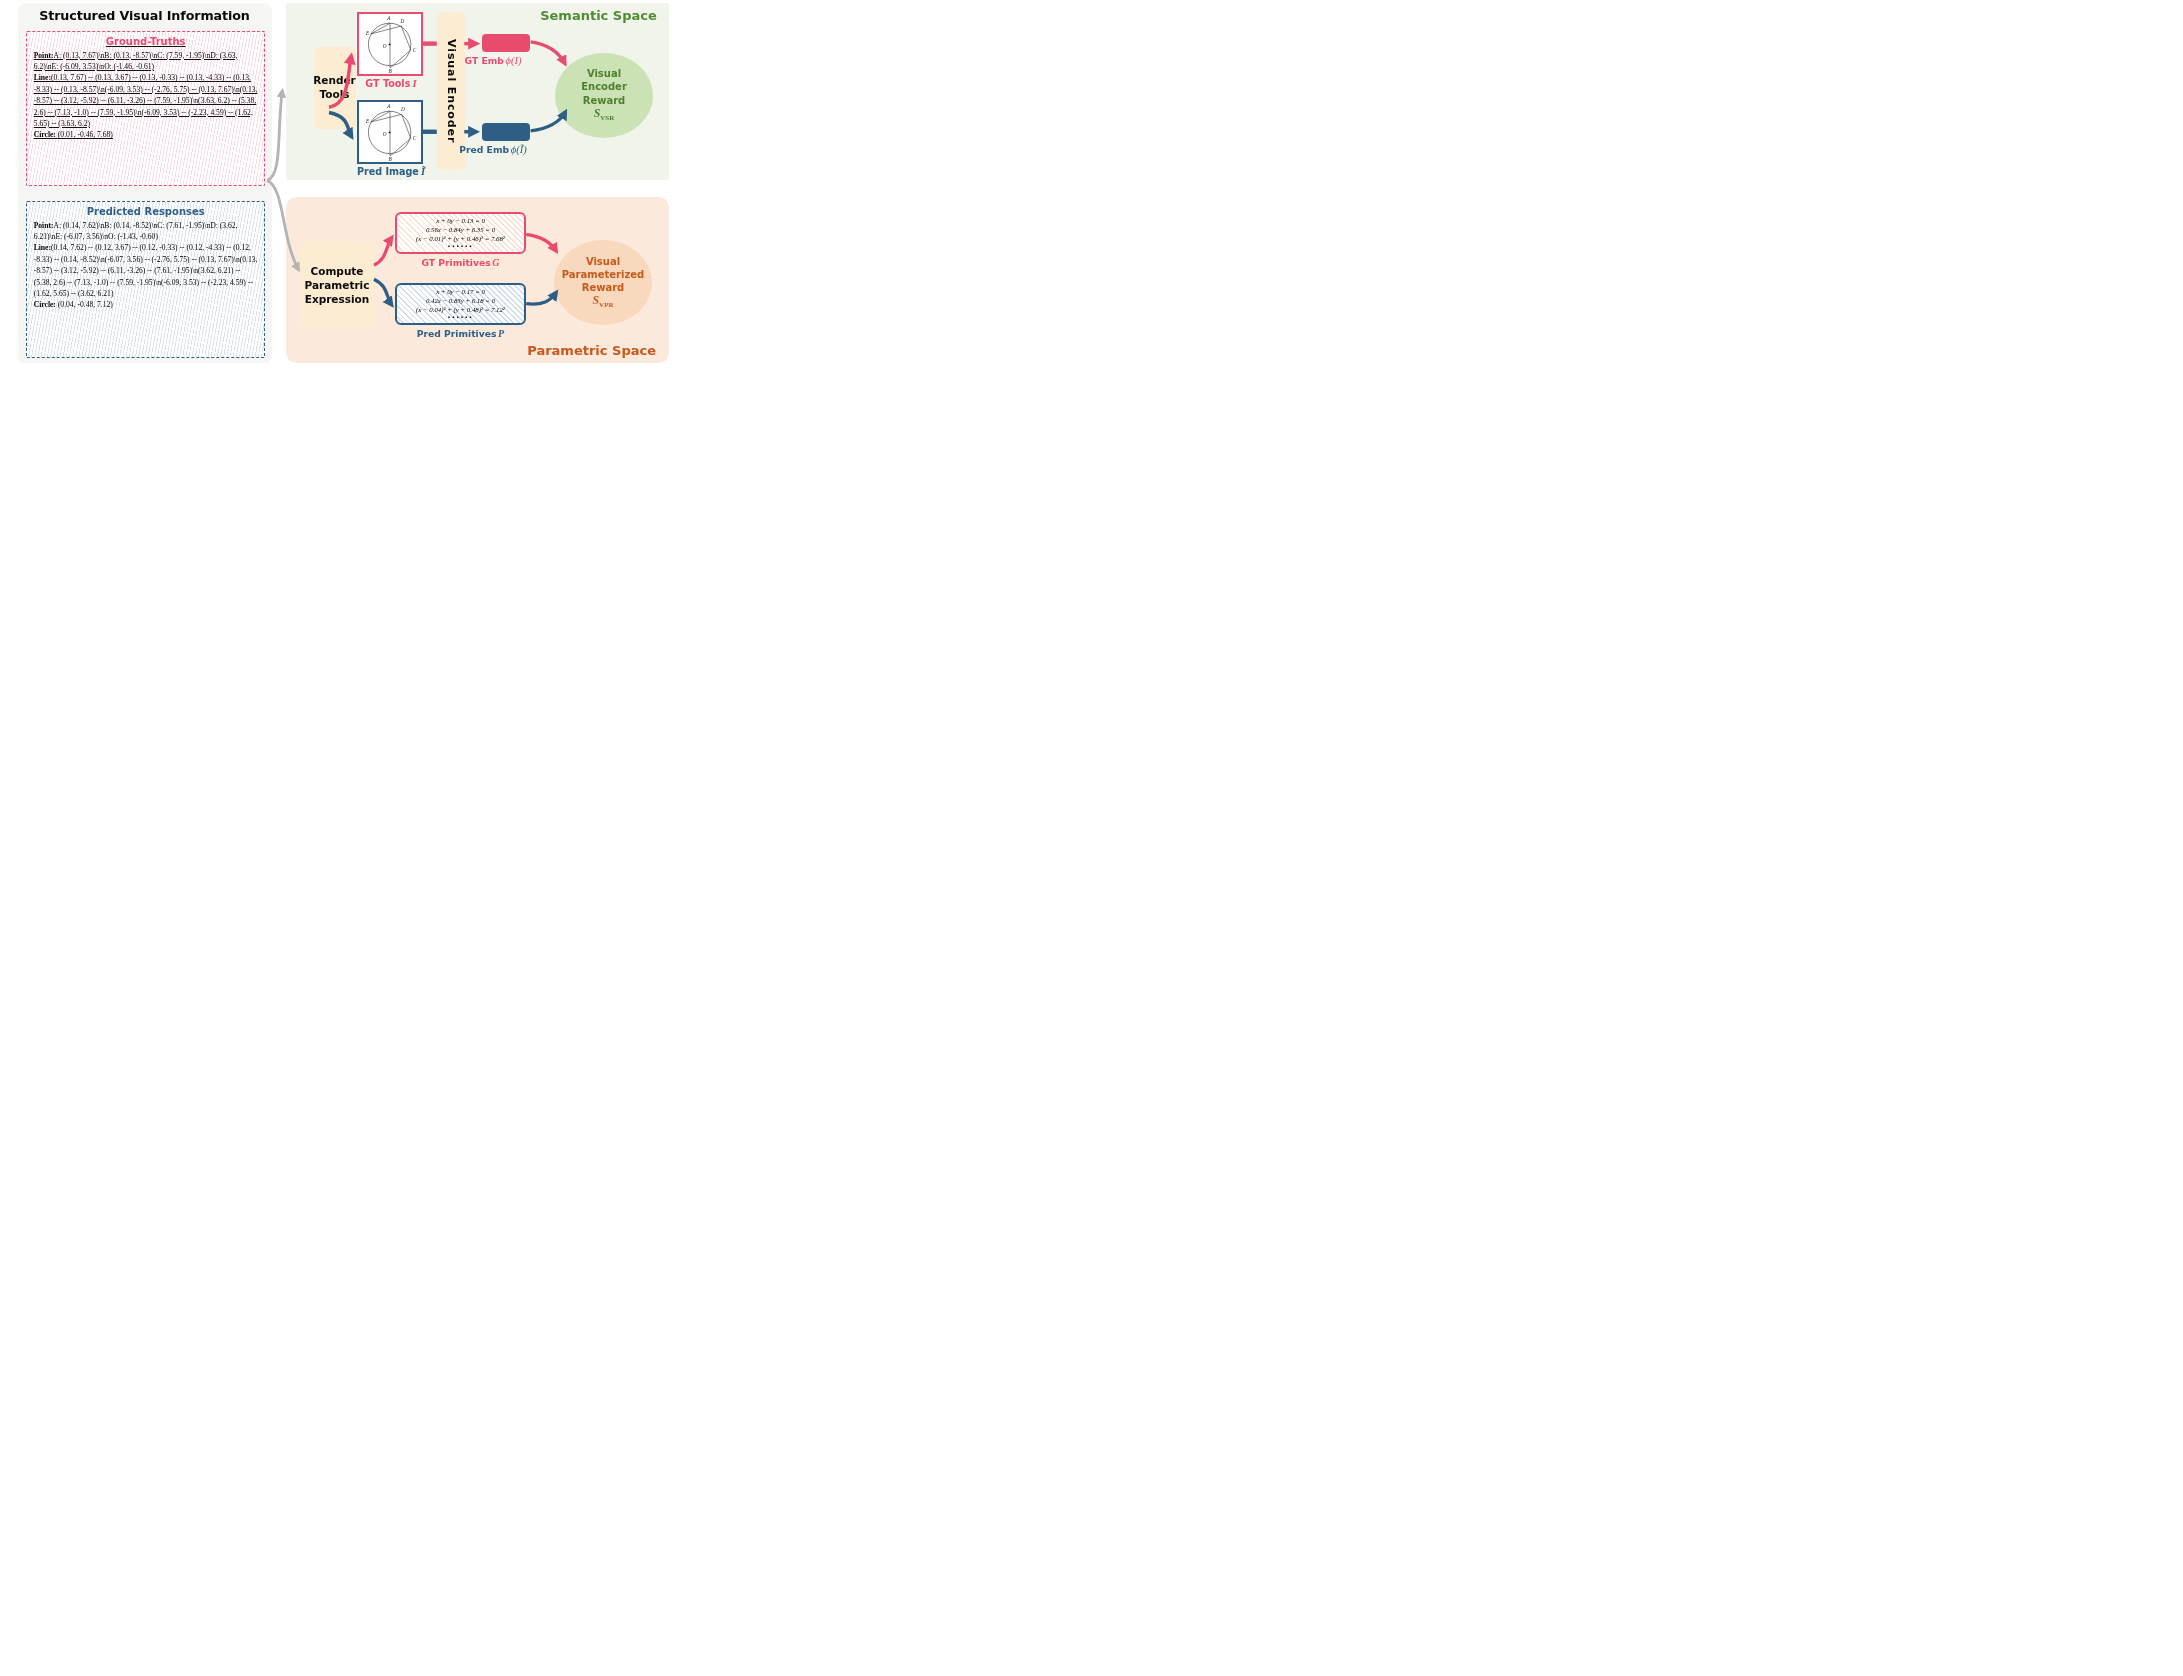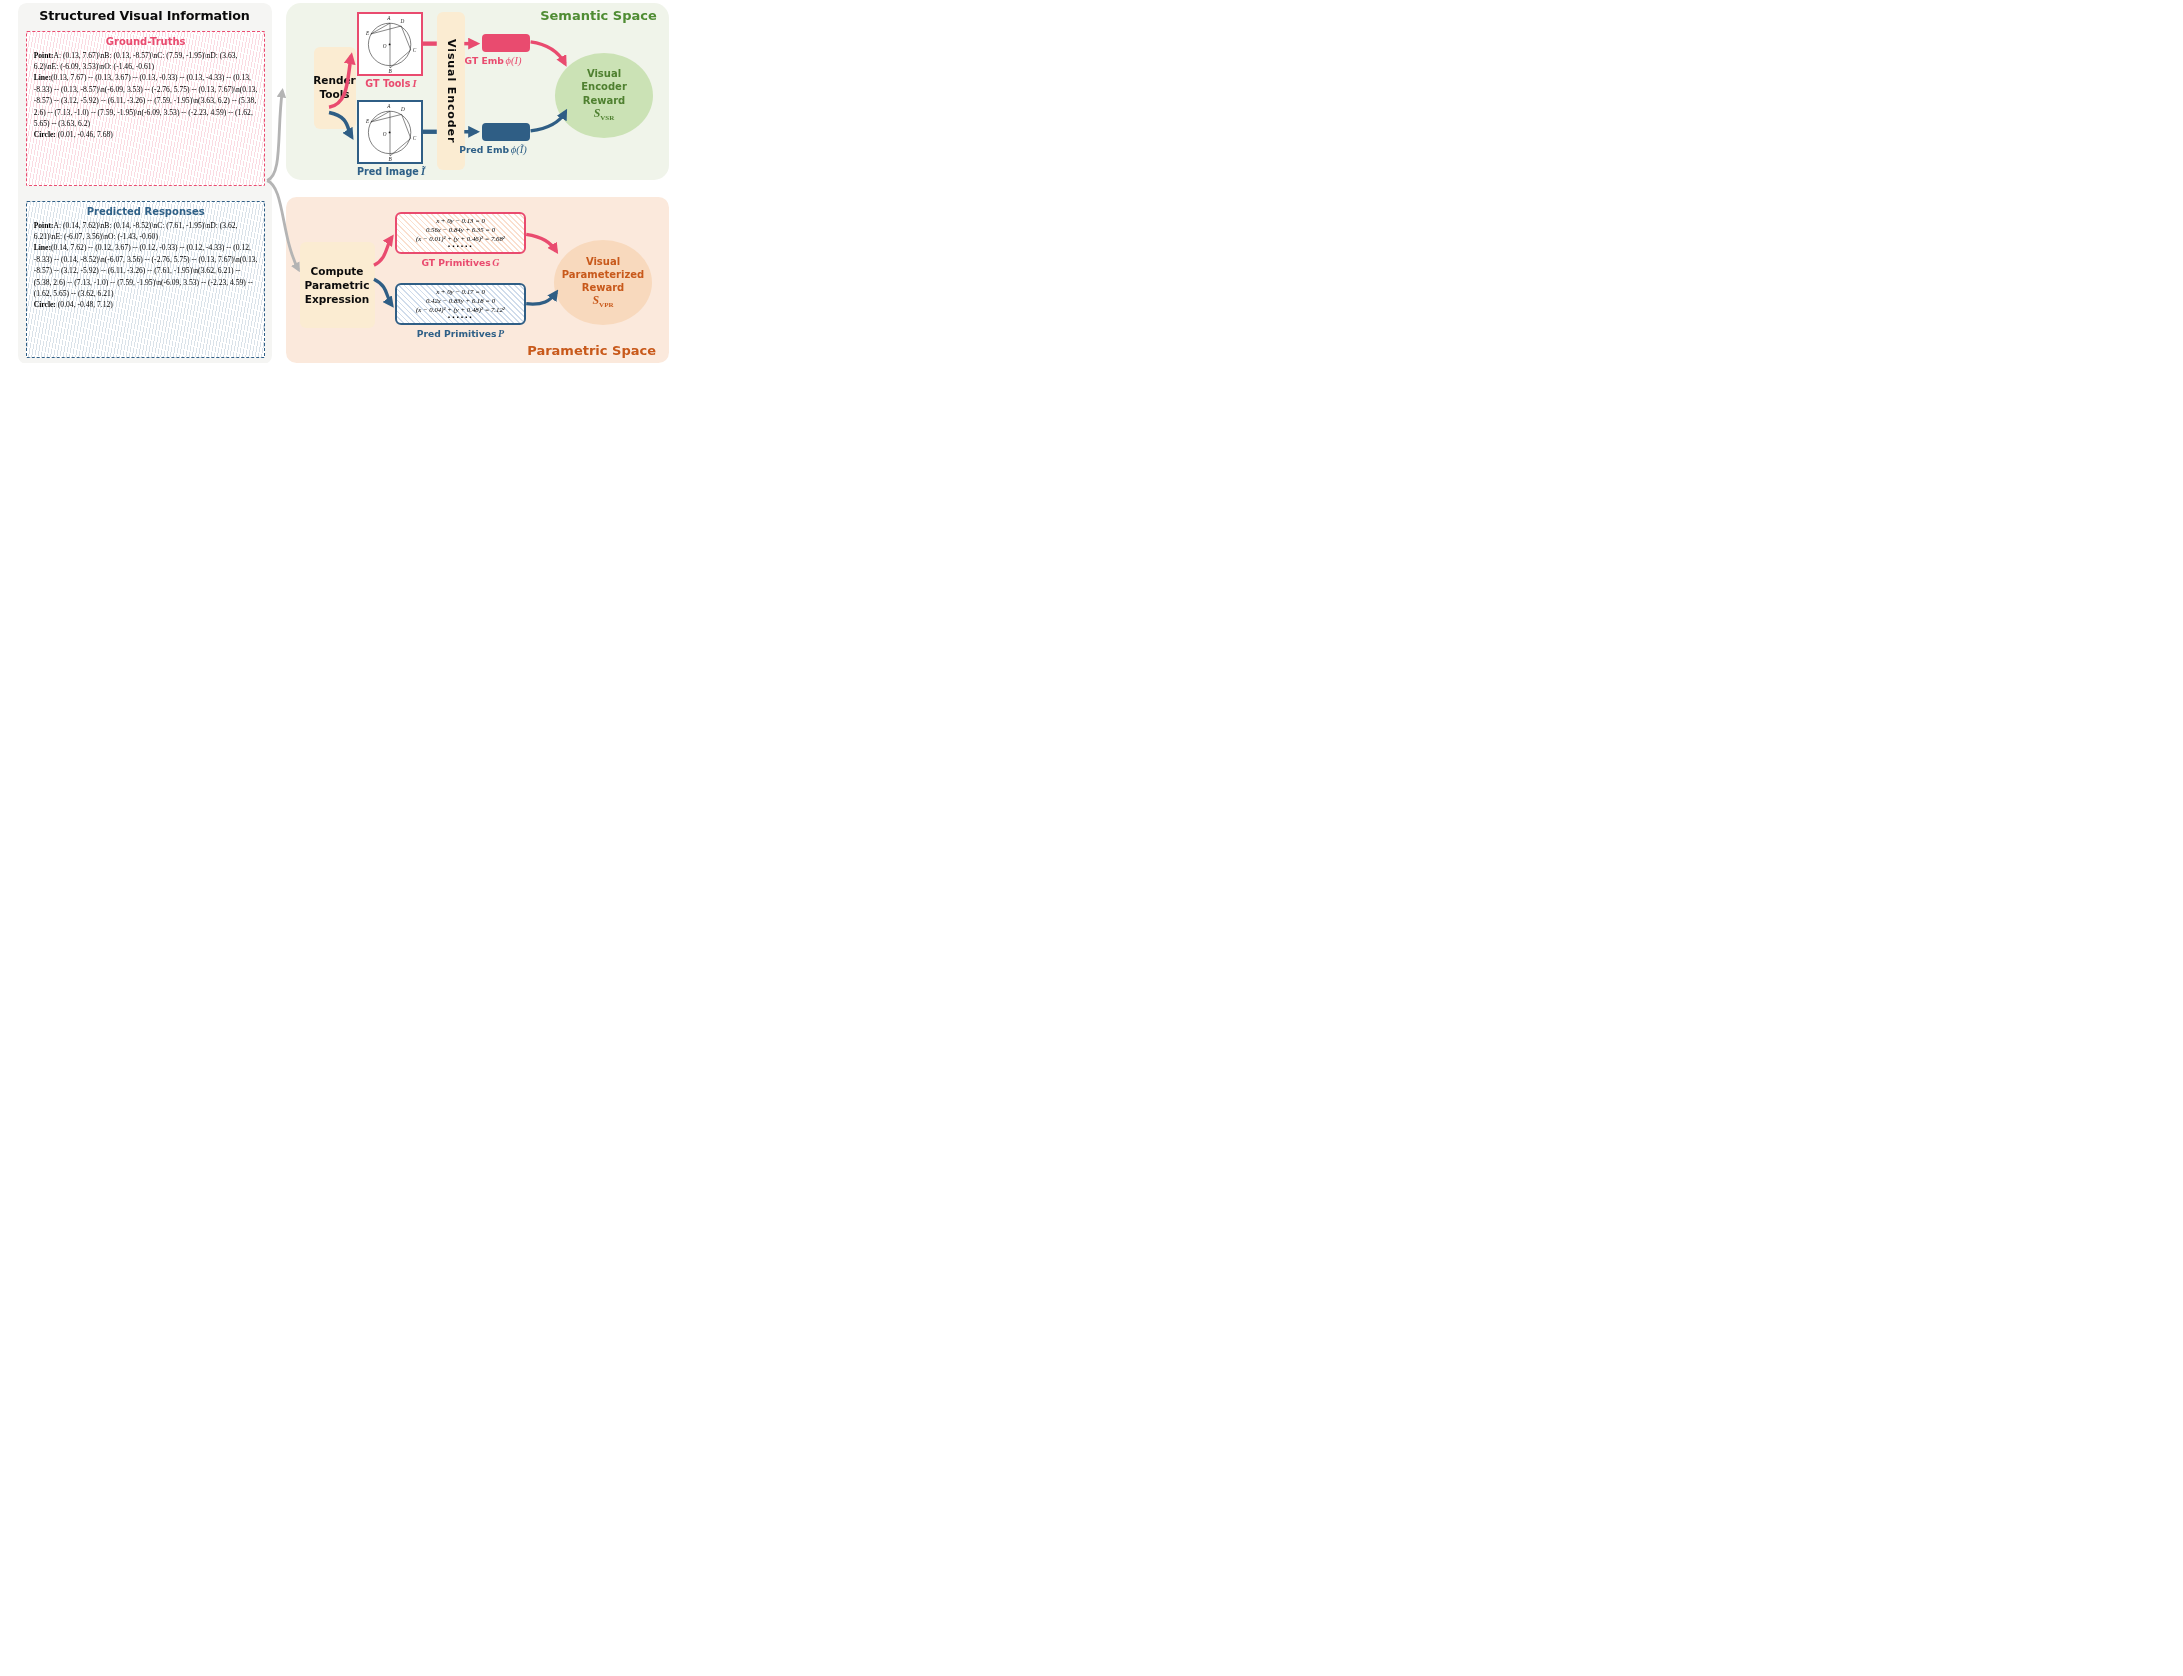--- a/index.html
+++ b/index.html
@@ -8,31 +8,31 @@
     width:672px; height:363px; position:relative; overflow:hidden;
     font-family:"DejaVu Sans", sans-serif; color:#111;
   }
   .abs { position:absolute; }
 
   
   .left-panel { left:17.5px; top:2.6px; width:254px; height:361px; background:#f5f5f3; border-radius:8.7px; }
   .main-title { top:5.2px; left:0; width:100%; text-align:center; font-size:12.7px; font-weight:800; letter-spacing:-0.1px; color:#0b0b0b; }
   .dash-box { left:8.7px; width:239px; border-radius:1.3px; padding:3.5px 6.5px 2.6px 6.5px; }
   .gt-box   { top:28px;  height:155px; border:1.7px dashed #e94b6f;
-              background:repeating-linear-gradient(100deg, rgba(233,75,111,0.20) 0 0.9px, rgba(255,255,255,0) 0.9px, rgba(255,255,255,0) 3.1px), #fff; }
+              background:repeating-linear-gradient(100deg, rgba(233,75,111,0.20) 0 0.9px, rgba(255,255,255,0) 0.9px, rgba(255,255,255,0) 3.1px), #fff;text-decoration:underline; }
   .pred-box { top:198px; height:157px; border:1.7px dashed #2f5e85;
               background:repeating-linear-gradient(100deg, rgba(47,94,133,0.18) 0 0.9px, rgba(255,255,255,0) 0.9px, rgba(255,255,255,0) 3.1px), #fff; }
   .box-header { text-align:center; font-size:10px; font-weight:800; margin:0.9px 0 2.6px 0; }
   .box-header.pink { color:#e94b6f; }
   .box-header.blue { color:#2f6087; }
   .dash-box p { font-family:"Liberation Serif", serif; font-size:7.6px; line-height:1.5; color:#000; margin:0; }
   .dash-box p b { font-weight:700; }
 
   
-  .semantic-panel   { left:286px; top:2.6px;   width:383px; height:177px; background:#f0f4ea; border-radius:15px; }
+  .semantic-panel   { left:286px; top:2.6px;   width:383px; height:177px; background:#f0f4ea; border-radius:2px; }
   .parametric-panel { left:286px; top:197px; width:383px; height:166px; background:#fbe9dc; border-radius:10.5px; }
   .space-label { font-size:13px; font-weight:800; }
   .semantic-space-label   { right:12.2px; top:5.2px;   color:#4f8c33; }
   .parametric-space-label { right:13px; bottom:5.2px; color:#c8591b; }
 
   .tool-box { background:#fbecd2; border-radius:6.1px; display:flex; align-items:center; justify-content:center;
               text-align:center; font-size:10.5px; font-weight:700; color:#0b0b0b; line-height:1.3; }
   .render-tools { left:3.5px; top:44px; width:42px; height:82px; padding:1.7px;margin-left:24px; }
   .compute-box  { left:13.5px; top:45px; width:75px; height:86px; padding:2.6px; line-height:1.35; }
 

